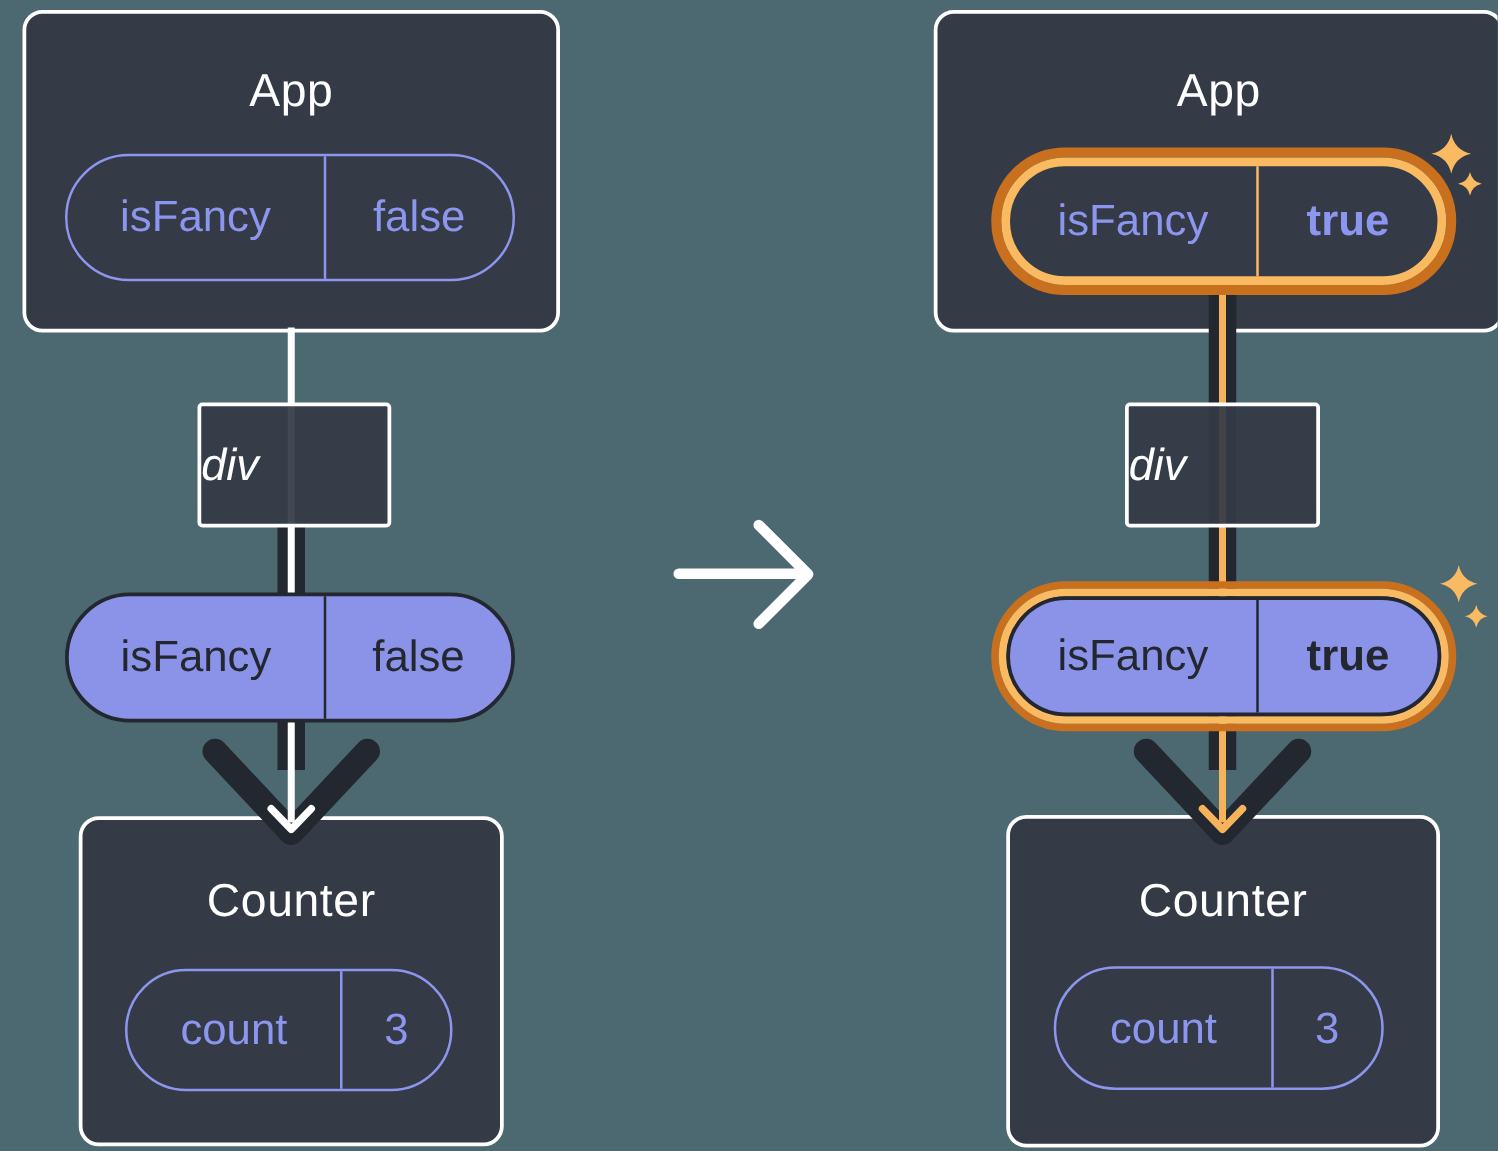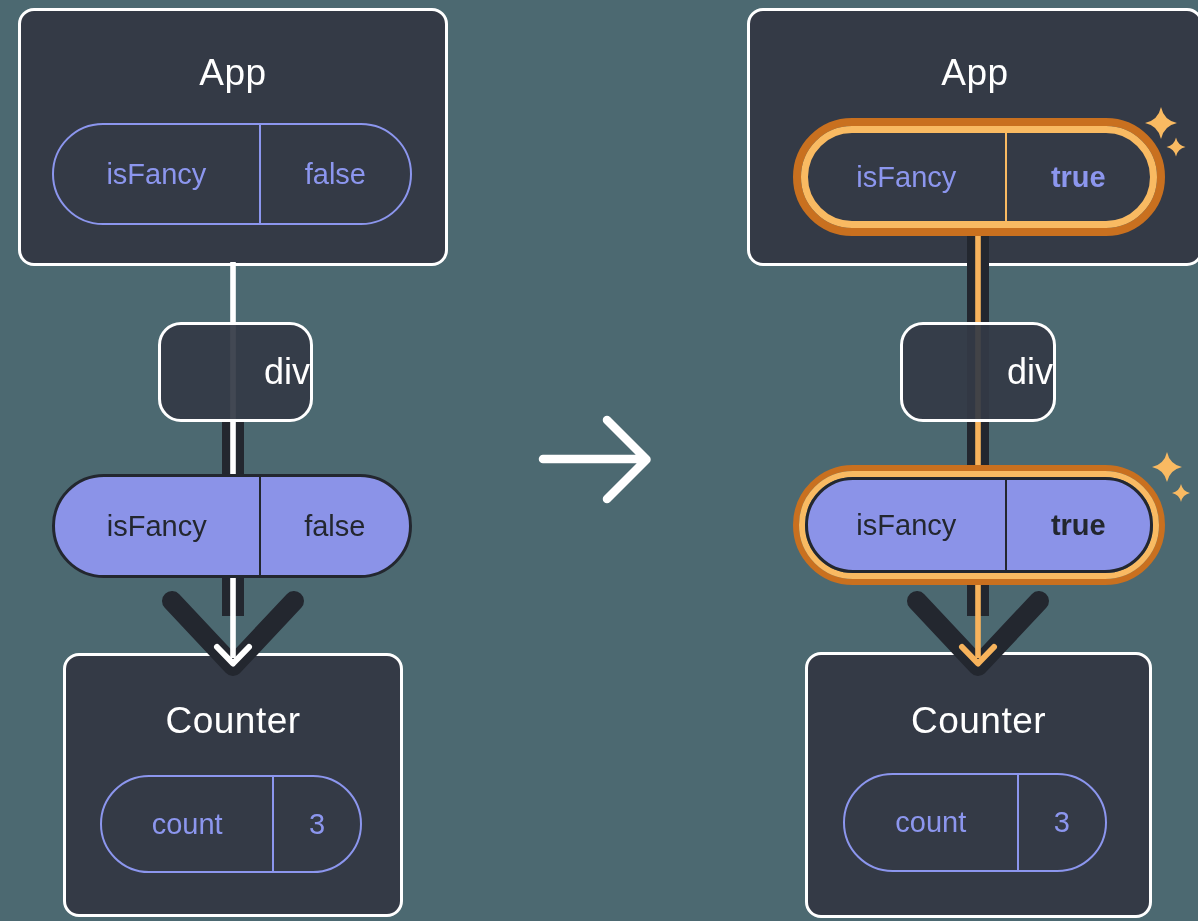--- a/index.html
+++ b/index.html
@@ -26,31 +26,32 @@
     border:3.5px solid var(--white);
     border-radius:16px;
     z-index:1;
   }
   .box .title{
     position:absolute;left:0;width:100%;text-align:center;
     color:var(--white);font-size:37px;font-weight:500;line-height:46px;
     letter-spacing:.5px;
   }
   .divnode{
-    z-index:3;display:flex;align-items:center;justify-content:flex-end;
+    z-index:3;display:flex;align-items:center;justify-content:flex-start;
     background:rgba(52,58,70,0.93);
-    border-radius:23px;
+    border-radius:4px;
+    font-style:italic;
   }
   .divnode .label{color:var(--white);font-size:36px;font-weight:500;}
   .overlay{position:absolute;left:0;top:0;z-index:2;pointer-events:none;}
   .sparkles{position:absolute;left:0;top:0;z-index:5;pointer-events:none;}
   .pill{
     position:absolute;box-sizing:border-box;display:flex;
     border-radius:999px;z-index:4;
-    font-size:29px;
+    font-size:35px;
   }
   .pill .cell{
     display:flex;align-items:center;justify-content:center;
     box-sizing:border-box;height:100%;
   }
   .pill .cell.name{width:57.5%;}
   .pill .cell.value{flex:1;border-left:2.5px solid var(--divider,currentColor);}
   .pill.count .cell.name{width:66%;}
   .pill.outline{
     border:2.5px solid var(--purple-o);

